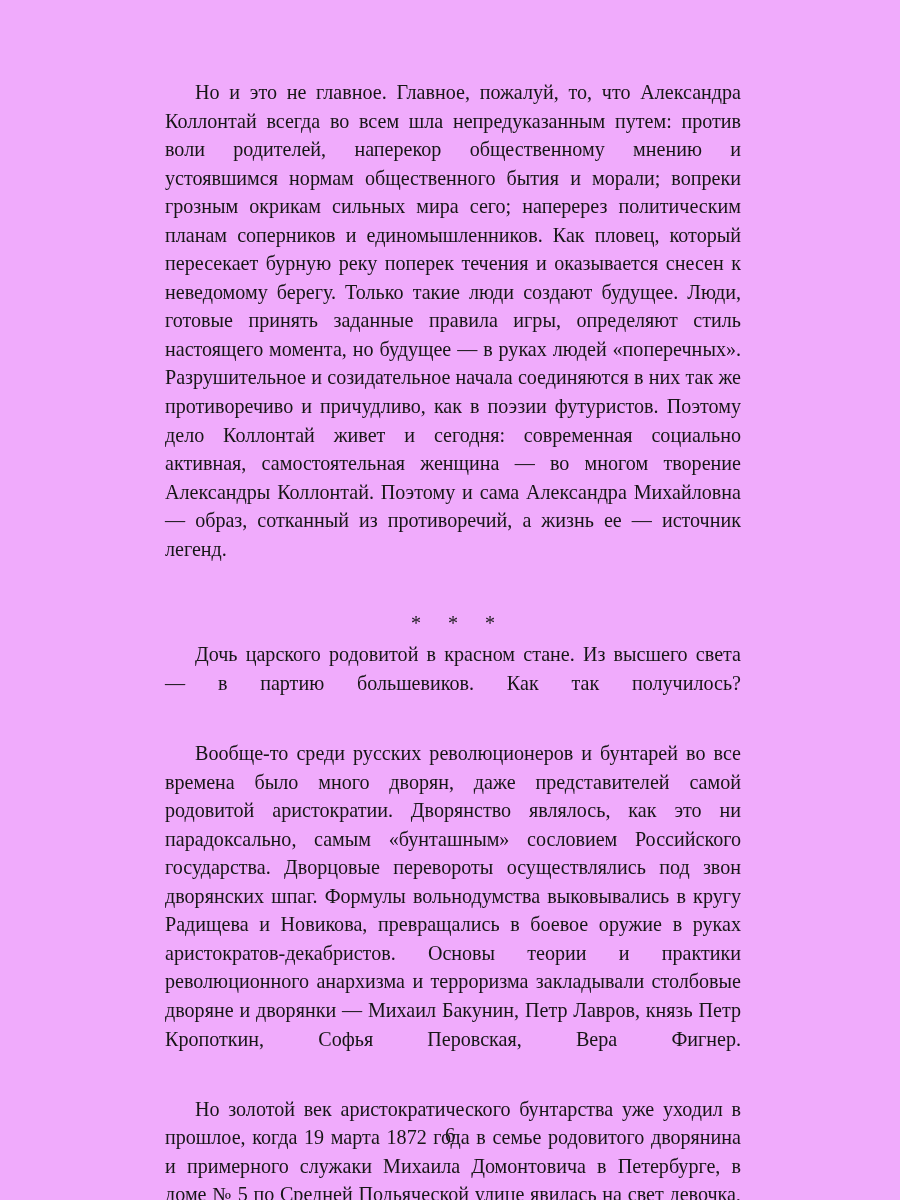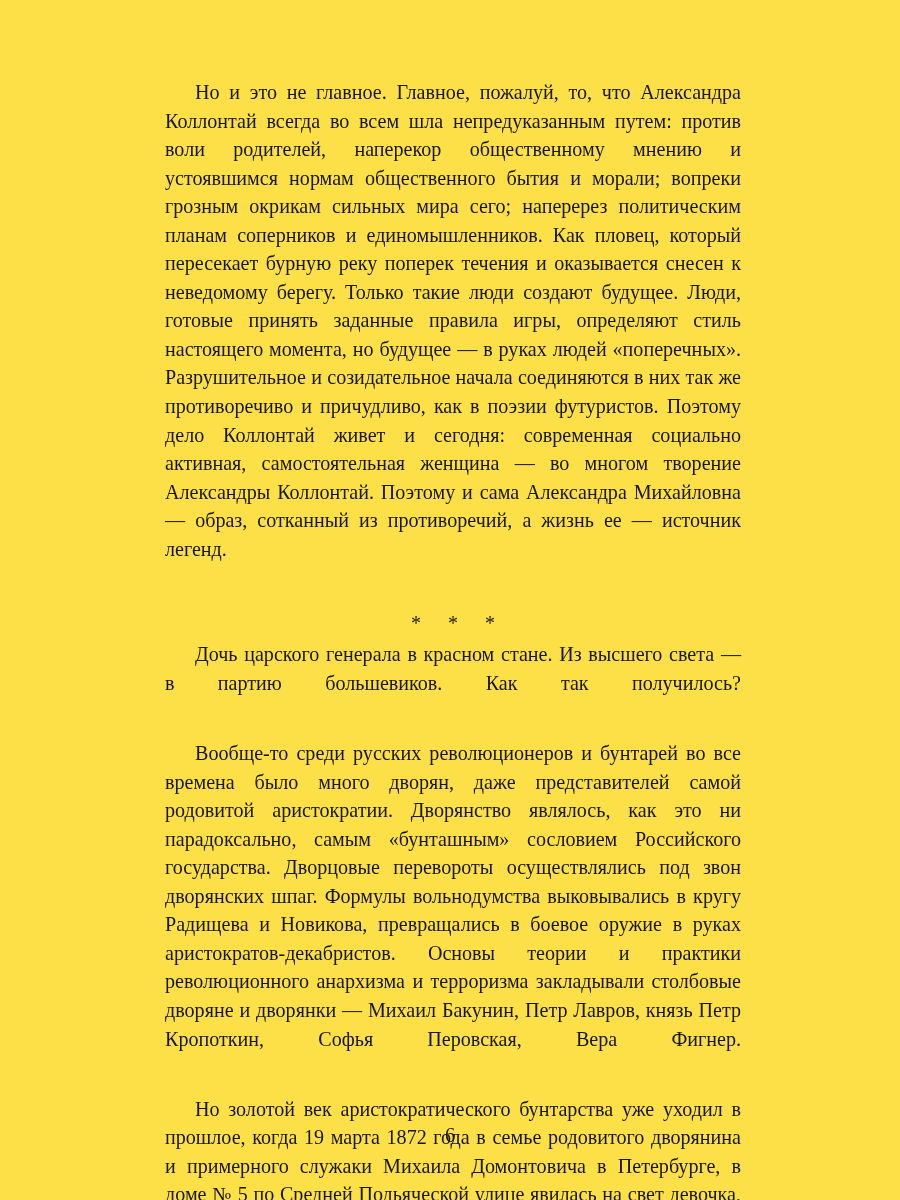--- a/index.html
+++ b/index.html
@@ -16,21 +16,21 @@
     color: #161616;
     -webkit-font-smoothing: antialiased;
   }
 
   .page {
     position: absolute;
     left: 0;
     top: 0;
     width: 900px;
     height: 1200px;
-    background: #fde047;
+    background: #f0abfc;
   }
 
   .text-block {
     position: absolute;
     left: 165px;
     top: 78px;
     width: 576px;
   }
 
   p.para {
@@ -82,21 +82,21 @@
 <body>
 
 <div class="page">
 
   <div class="text-block">
 
     <p class="para">Но и это не главное. Главное, пожалуй, то, что Александра Коллонтай всегда во всем шла непредуказанным путем: против воли родителей, наперекор общественному мнению и устоявшимся нормам общественного бытия и морали; вопреки грозным окрикам сильных мира сего; наперерез политическим планам соперников и единомышленников. Как пловец, который пересекает бурную реку поперек течения и оказывается снесен к неведомому берегу. Только такие люди создают будущее. Люди, готовые принять заданные правила игры, определяют стиль настоящего момента, но будущее — в руках людей «поперечных». Разрушительное и созидательное начала соединяются в них так же противоречиво и причудливо, как в поэзии футуристов. Поэтому дело Коллонтай живет и сегодня: современная социально активная, самостоятельная женщина — во многом творение Александры Коллонтай. Поэтому и сама Александра Михайловна — образ, сотканный из противоречий, а жизнь ее — источник легенд.</p>
 
     <div class="separator">* * *</div>
 
-    <p class="para">Дочь царского генерала в красном стане. Из высшего света — в партию большевиков. Как так получилось?</p>
+    <p class="para">Дочь царского родовитой в красном стане. Из высшего света — в партию большевиков. Как так получилось?</p>
 
     <p class="para">Вообще-то среди русских революционеров и бунтарей во все времена было много дворян, даже представителей самой родовитой аристократии. Дворянство являлось, как это ни парадоксально, самым «бунташным» сословием Российского государства. Дворцовые перевороты осуществлялись под звон дворянских шпаг. Формулы вольнодумства выковывались в кругу Радищева и Новикова, превращались в боевое оружие в руках аристократов-декабристов. Основы теории и практики революционного анархизма и терроризма закладывали столбовые дворяне и дворянки — Михаил Бакунин, Петр Лавров, князь Петр Кропоткин, Софья Перовская, Вера Фигнер.</p>
 
     <p class="para">Но золотой век аристократического бунтарства уже уходил в прошлое, когда 19 марта 1872 года в семье родовитого дворянина и примерного служаки Михаила Домонтовича в Петербурге, в доме № 5 по Средней Подьяческой улице явилась на свет девочка, нареченная Александрой. По-домашнему — Шура, Шурочка. При крещении случилось забавное происшествие. В метрическую книгу ее по ошибке записали мальчиком, Александром. Ошибка вскрылась через 21 год, когда потребовались документы для венчания. Как будто</p>
 
   </div>
 
   <div class="page-number">6</div>
 
 </div>

